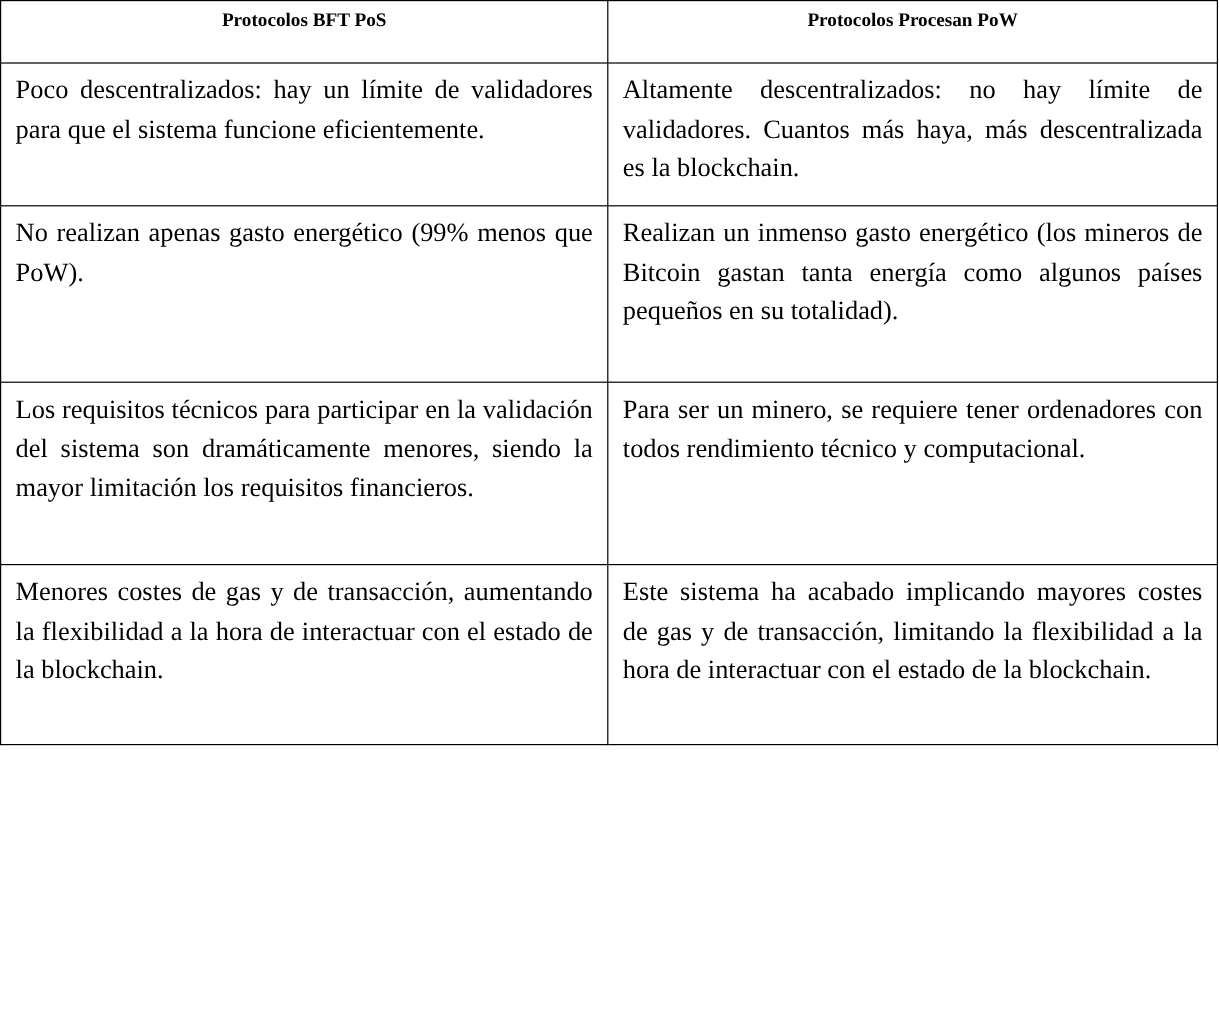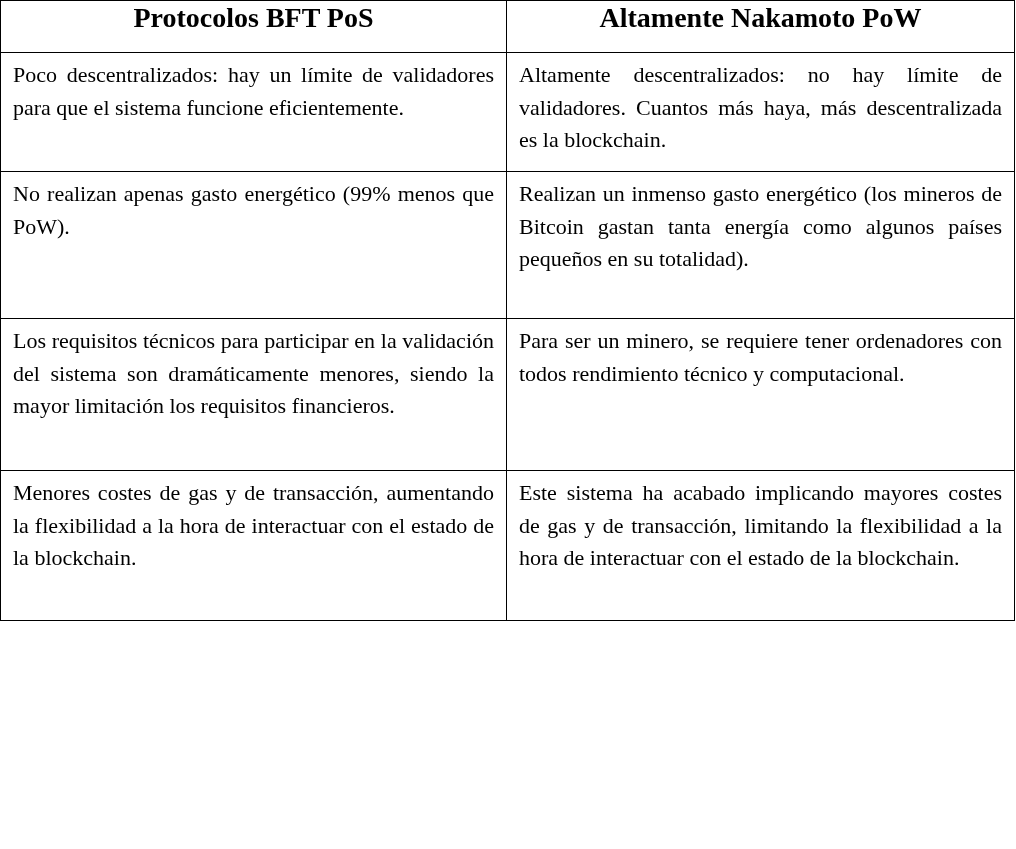--- a/index.html
+++ b/index.html
@@ -25,21 +25,21 @@
     }
     table.cmp col.c1 { width: 506px; }
     table.cmp col.c2 { width: 508px; }
     table.cmp th, table.cmp td {
       border: 1.5px solid #000000;
       vertical-align: top;
       box-sizing: border-box;
     }
     table.cmp th {
       font-weight: bold;
-      font-size: 28px;
+      font-size: 16px;
       text-align: center;
       height: 52px;
       padding: 3px 8px 0 8px;
       line-height: 28px;
     }
     table.cmp td {
       font-size: 22px;
       line-height: 32.5px;
       text-align: justify;
       padding: 6px 12px 12px 12px;
@@ -59,21 +59,21 @@
 <body>
 
 <table class="cmp">
   <colgroup>
     <col class="c1">
     <col class="c2">
   </colgroup>
   <thead>
     <tr>
       <th>Protocolos BFT  PoS</th>
-      <th>Altamente Nakamoto PoW</th>
+      <th>Protocolos Procesan PoW</th>
     </tr>
   </thead>
   <tbody>
     <tr class="r1">
       <td>
           <span class="txt">Poco descentralizados: hay un límite de validadores para que el sistema funcione eficientemente.</span>
         </td>
       <td>
           <span class="txt">Altamente descentralizados: no hay límite de validadores. Cuantos más haya, más descentralizada es la blockchain.</span>
         </td>

